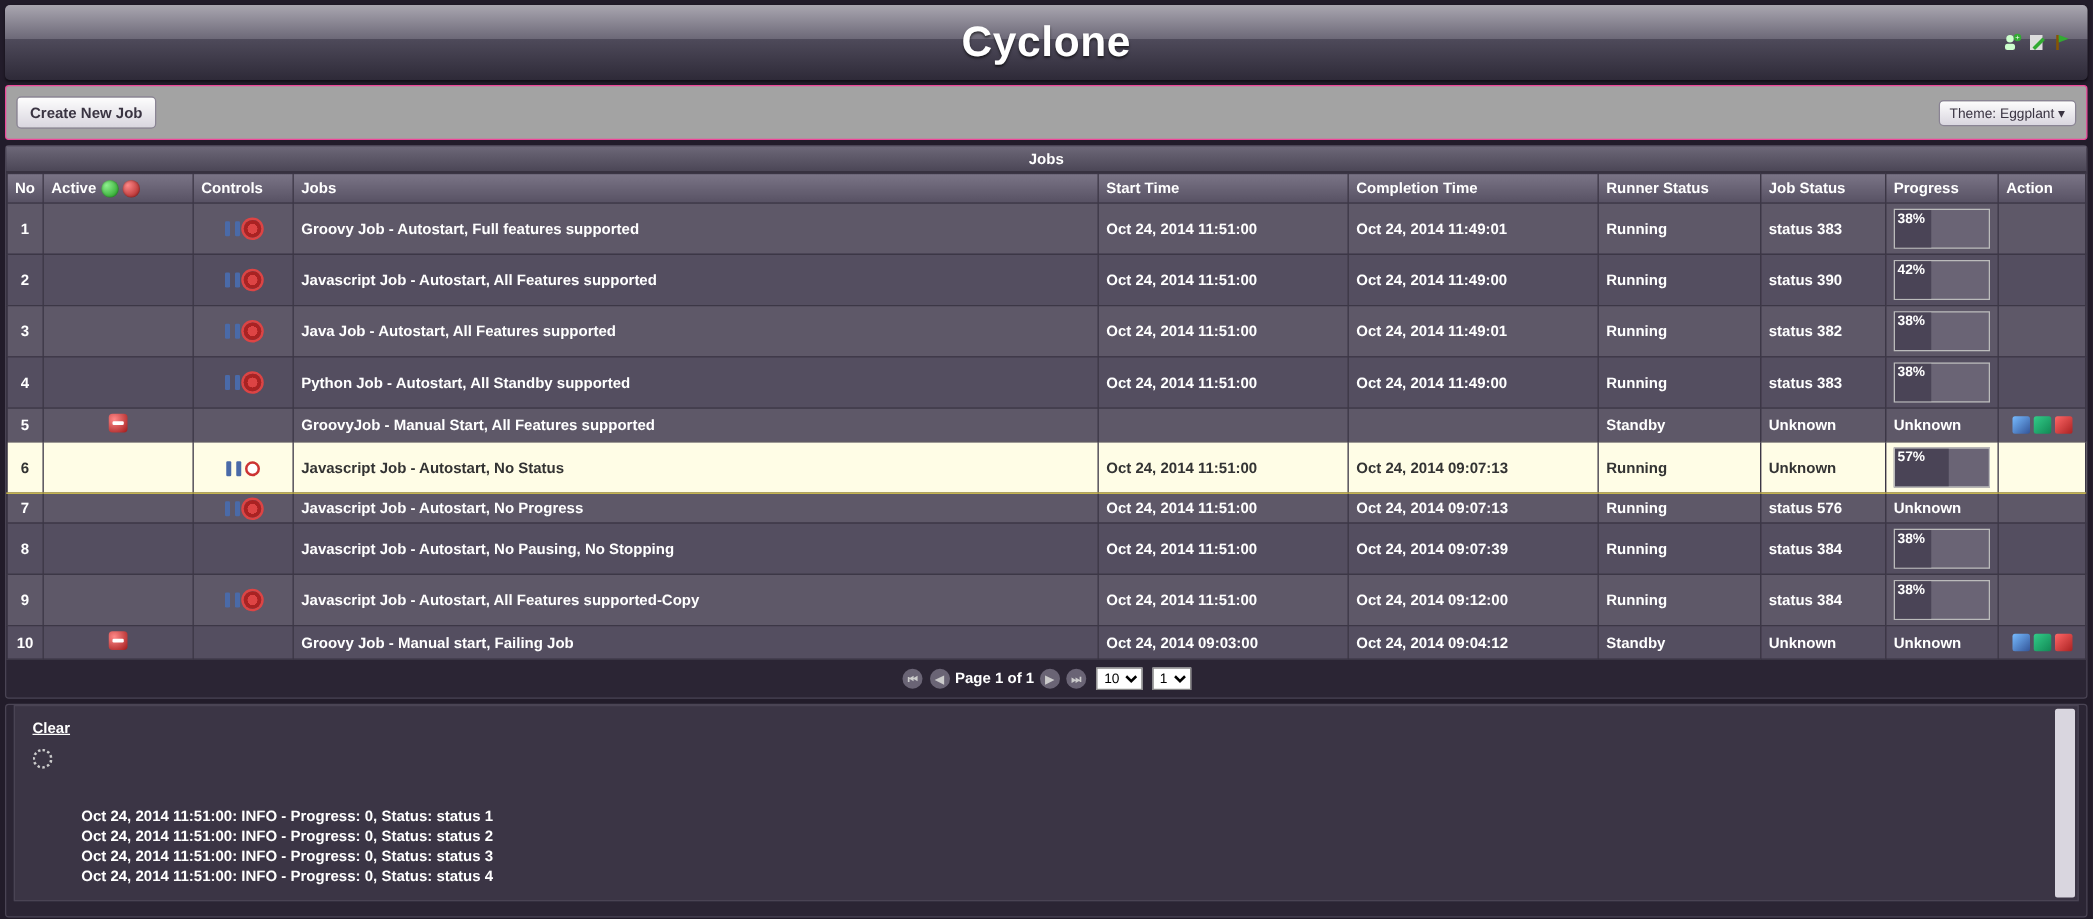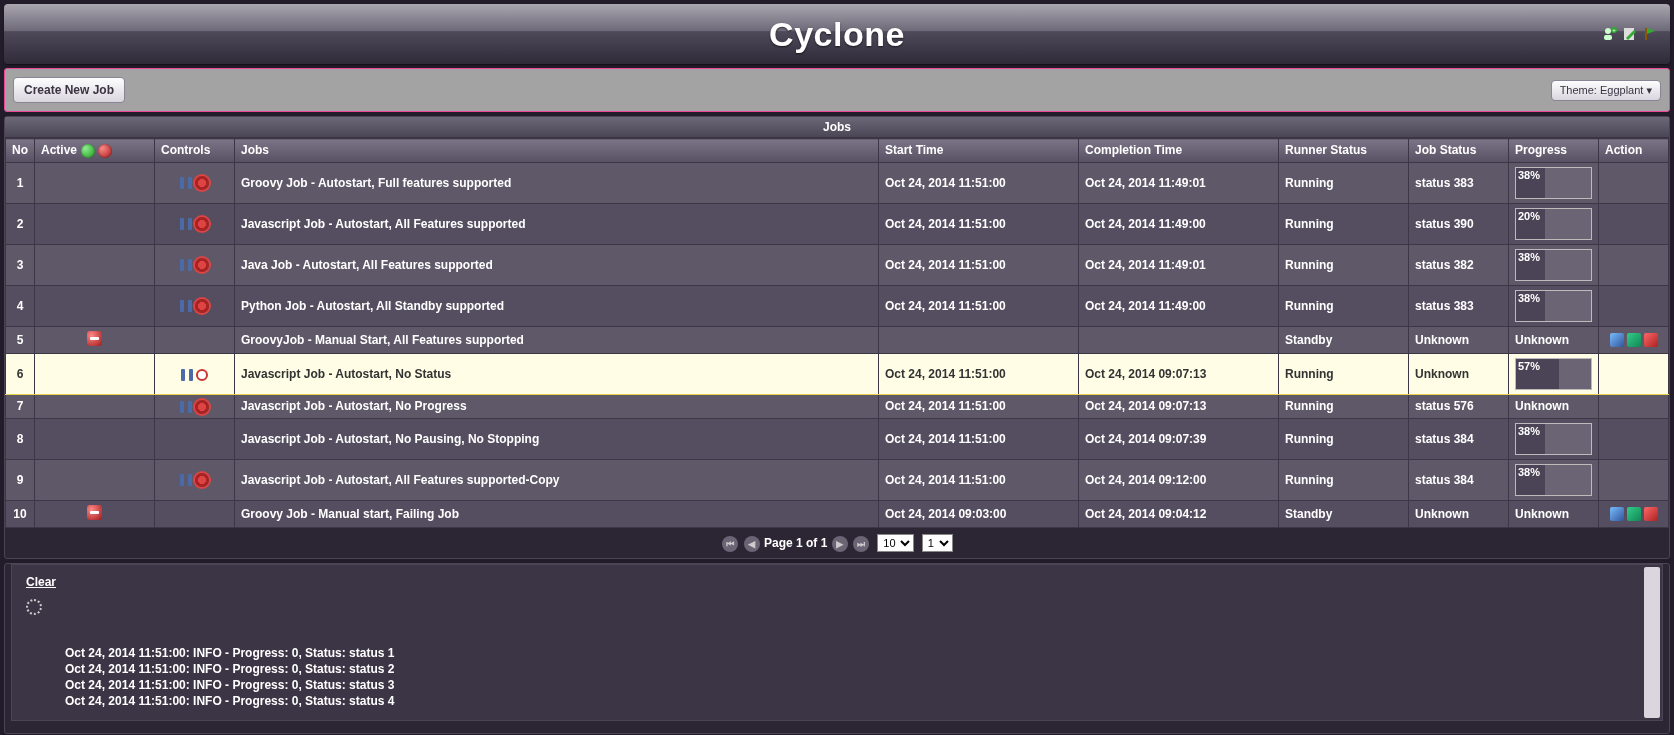--- a/index.html
+++ b/index.html
@@ -331,21 +331,21 @@
         <tr class="alt">
           <td class="center">2</td>
           <td class="center"></td>
           <td class="center"><span class="ic-pause"></span> <span class="ic-gear"></span></td>
           <td>Javascript Job - Autostart, All Features supported</td>
           <td>Oct 24, 2014 11:51:00</td>
           <td>Oct 24, 2014 11:49:00</td>
           <td>Running</td>
           <td>status 390</td>
           <td>
-            <div class="progress-box"><div class="progress-fill" style="width: 39%;"></div><span class="progress-label">20%</span></div>
+            <div class="progress-box"><div class="progress-fill" style="width: 39%;"></div><span class="progress-label">42%</span></div>
           </td>
           <td class="center"></td>
         </tr>
         <tr>
           <td class="center">3</td>
           <td class="center"></td>
           <td class="center"><span class="ic-pause"></span> <span class="ic-gear"></span></td>
           <td>Java Job - Autostart, All Features supported</td>
           <td>Oct 24, 2014 11:51:00</td>
           <td>Oct 24, 2014 11:49:01</td>

